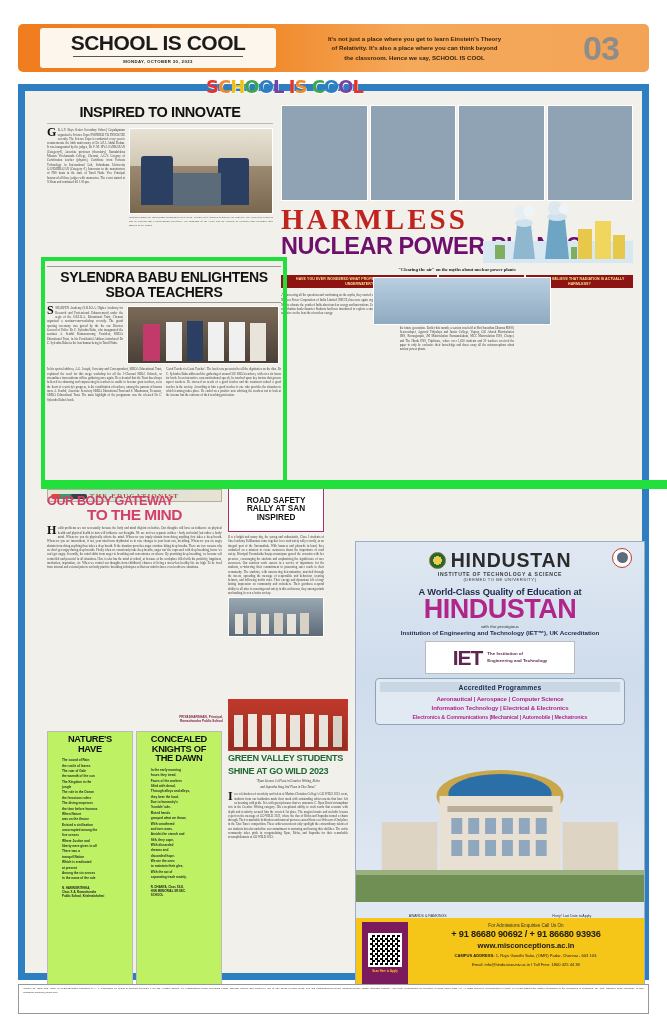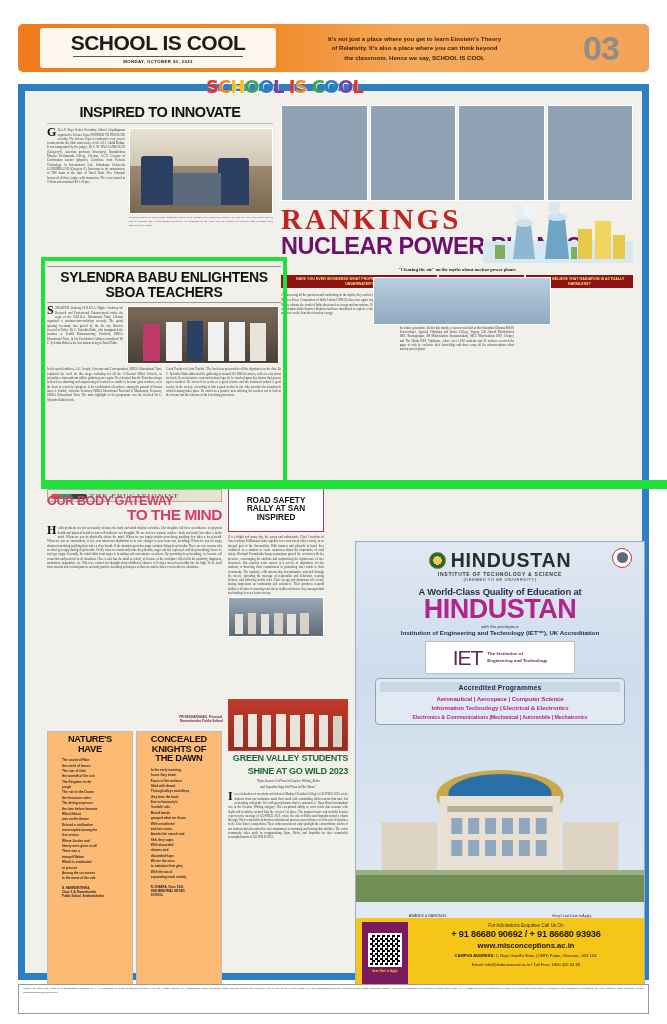--- a/index.html
+++ b/index.html
@@ -161,50 +161,50 @@
     position: absolute; left: 203px; top: 396px; width: 96px; height: 45px;
     border: 1px solid #a8326b; background: #fff;
     display: flex; flex-direction: column; align-items: center; justify-content: center;
   }
   .rs-box .hl { font-size: 8.2px; }
 
   
   .s-gateway { position: absolute; left: 22px; top: 404px; width: 175px; }
   .gw-t1 { font-size: 12.6px; font-weight: bold; color: #d1406b; text-align: left;
            letter-spacing: -0.4px; line-height: 1; }
-  .gw-t2 { font-size: 15.5px; font-weight: bold; color: #d1406b; text-align: right;
+  .gw-t2 { font-size: 15.5px; font-weight: bold; color: #d1406b; text-align: center;
            letter-spacing: -0.5px; line-height: 1.02; margin-top: -1px;}
   .gw-body { margin-top: 4px; }
 
   
   .s-roadsafety { position: absolute; left: 203px; top: 444px; width: 96px; }
   .rs-pic { width: 100%; height: 40px; background: #8d7f70; border: 0.5px solid #fff;
             margin-top: 2px; }
 
   
   .credit-box {
     position: absolute; left: 118px; top: 624px; width: 80px; height: 16px;
   }
   .credit-txt { font-size: 3.2px; font-weight: bold; color: #7a1f45; line-height: 1.35;
                 text-align: right; }
 
   
   .poem-wrap { position: absolute; left: 22px; top: 640px; width: 175px; height: 258px;
                display: flex; gap: 3px; }
-  .poem { flex: 1; border: 0.5px solid #bbb; background: #fdba74; padding: 3px 14px; }
+  .poem { flex: 1; border: 0.5px solid #bbb; background: #bef264; padding: 3px 14px; }
   .poem-title { font-size: 9.3px; font-weight: bold; text-align: center; color: #111;
                 line-height: 1.04; letter-spacing: -0.3px; }
   .poem-body { font-size: 3.15px; line-height: 1.7; color: #2b2b2b; margin-top: 4px;
                font-family: "Liberation Sans", sans-serif; font-weight: bold; }
   .poem-sig { font-size: 2.9px; font-weight: bold; color: #222; margin-top: 4px; line-height:1.4;}
 
   
   .s-greenvalley { position: absolute; left: 203px; top: 608px; width: 120px; }
   .gv-pic { width: 100%; height: 52px; background: #b84a4a; border: 1px solid #c0392b; }
-  .gv-title { font-size: 9.1px; font-weight: bold; color: #1d6b33; text-align: right;
+  .gv-title { font-size: 9.1px; font-weight: bold; color: #1d6b33; text-align: left;
               line-height: 1.08; margin-top: 3px; letter-spacing: -0.3px; }
   .gv-ital { font-size: 3.1px; font-style: italic; text-align: center; color: #333;
              margin-top: 2px; line-height: 1.4; font-family: "Liberation Serif", serif; }
   .gv-body { margin-top: 3px; }
 
   
   .ad {
     position: absolute; left: 330px; top: 450px; width: 290px; height: 448px;
     background: linear-gradient(180deg,#dfe8f2 0%,#cfdcec 30%,#e7edf4 100%);
     border: 1px solid #9aaec4; overflow: hidden;
@@ -225,21 +225,21 @@
               border-radius:50%; background:#5d6b7a; }
   .ad-line1 { font-size: 9.3px; font-weight: bold; color: #1d2a4a; text-align: center;
               margin-top: 5px; letter-spacing: -0.1px; }
   .ad-big { font-size: 27px; font-weight: bold; color: #b1258a; text-align: center;
             letter-spacing: -0.5px; line-height: 1; margin-top: -1px; }
   .ad-with { font-size: 4.4px; text-align: center; color: #333; margin-top: 1px; }
   .ad-accred { font-size: 6.2px; text-align: center; color: #1d2a4a; font-weight: 600;
                margin-top: 0px; }
   .iet-box { width: 150px; height: 33px; background: #fff; border: 1px solid #bbb;
              margin: 5px auto 0; display: flex; align-items: center; justify-content: center; gap: 5px; }
-  .iet-logo { font-size: 21px; font-weight: normal; color: #5e2750; letter-spacing: -1px;
+  .iet-logo { font-size: 21px; font-weight: bold; color: #5e2750; letter-spacing: -1px;
               font-family: "Liberation Sans", sans-serif; }
   .iet-txt { font-size: 4.4px; color: #5e2750; line-height: 1.4; font-weight: 600; }
   .prog-box { width: 250px; margin: 4px auto 0; border: 1px solid #8fa3b8;
               border-radius: 4px; background: rgba(255,255,255,.35); padding: 3px 4px 4px; }
   .prog-head { background: #c9d6e3; text-align: center; font-size: 6.8px; font-weight: bold;
                color: #1d2a4a; padding: 1.5px 0; letter-spacing: 0.2px; }
   .prog-line { text-align: center; font-size: 6.1px; font-weight: bold; color: #b1258a;
                margin-top: 2.5px; letter-spacing: -0.1px; }
   .ad-building { position: absolute; left: 0; bottom: 86px; width: 100%; height: 140px; }
   .ad-rank { position: absolute; left: 0; bottom: 70px; width: 100%;
@@ -334,21 +334,21 @@
 
   <div class="s-nuclear">
     <div class="nuc-photos">
       <div class="img-sky"></div>
       <div class="img-green"></div>
       <div class="img-warm"></div>
       <div class="img-dark"></div>
     </div>
 
     <div class="nuc-title-wrap">
-      <div class="nuc-t1">RANKINGS</div>
+      <div class="nuc-t1">HARMLESS</div>
       <div class="nuc-t2">NUCLEAR POWER PLANTS</div>
       <svg class="nuc-plant" viewBox="0 0 150 62">
         <rect x="0" y="40" width="150" height="22" fill="#d8e8f2"></rect>
         <path d="M30 58 L34 24 L48 24 L52 58 Z" fill="#8fb8d0"></path>
         <path d="M62 58 L66 18 L82 18 L86 58 Z" fill="#6fa5c4"></path>
         <ellipse cx="41" cy="22" rx="9" ry="4" fill="#cfe2ee"></ellipse>
         <ellipse cx="74" cy="16" rx="10" ry="4" fill="#cfe2ee"></ellipse>
         <circle cx="38" cy="12" r="7" fill="#e6eef3"></circle>
             <circle cx="46" cy="10" r="6" fill="#eef4f8"></circle>
         <circle cx="72" cy="7" r="7" fill="#dde8ee"></circle>

